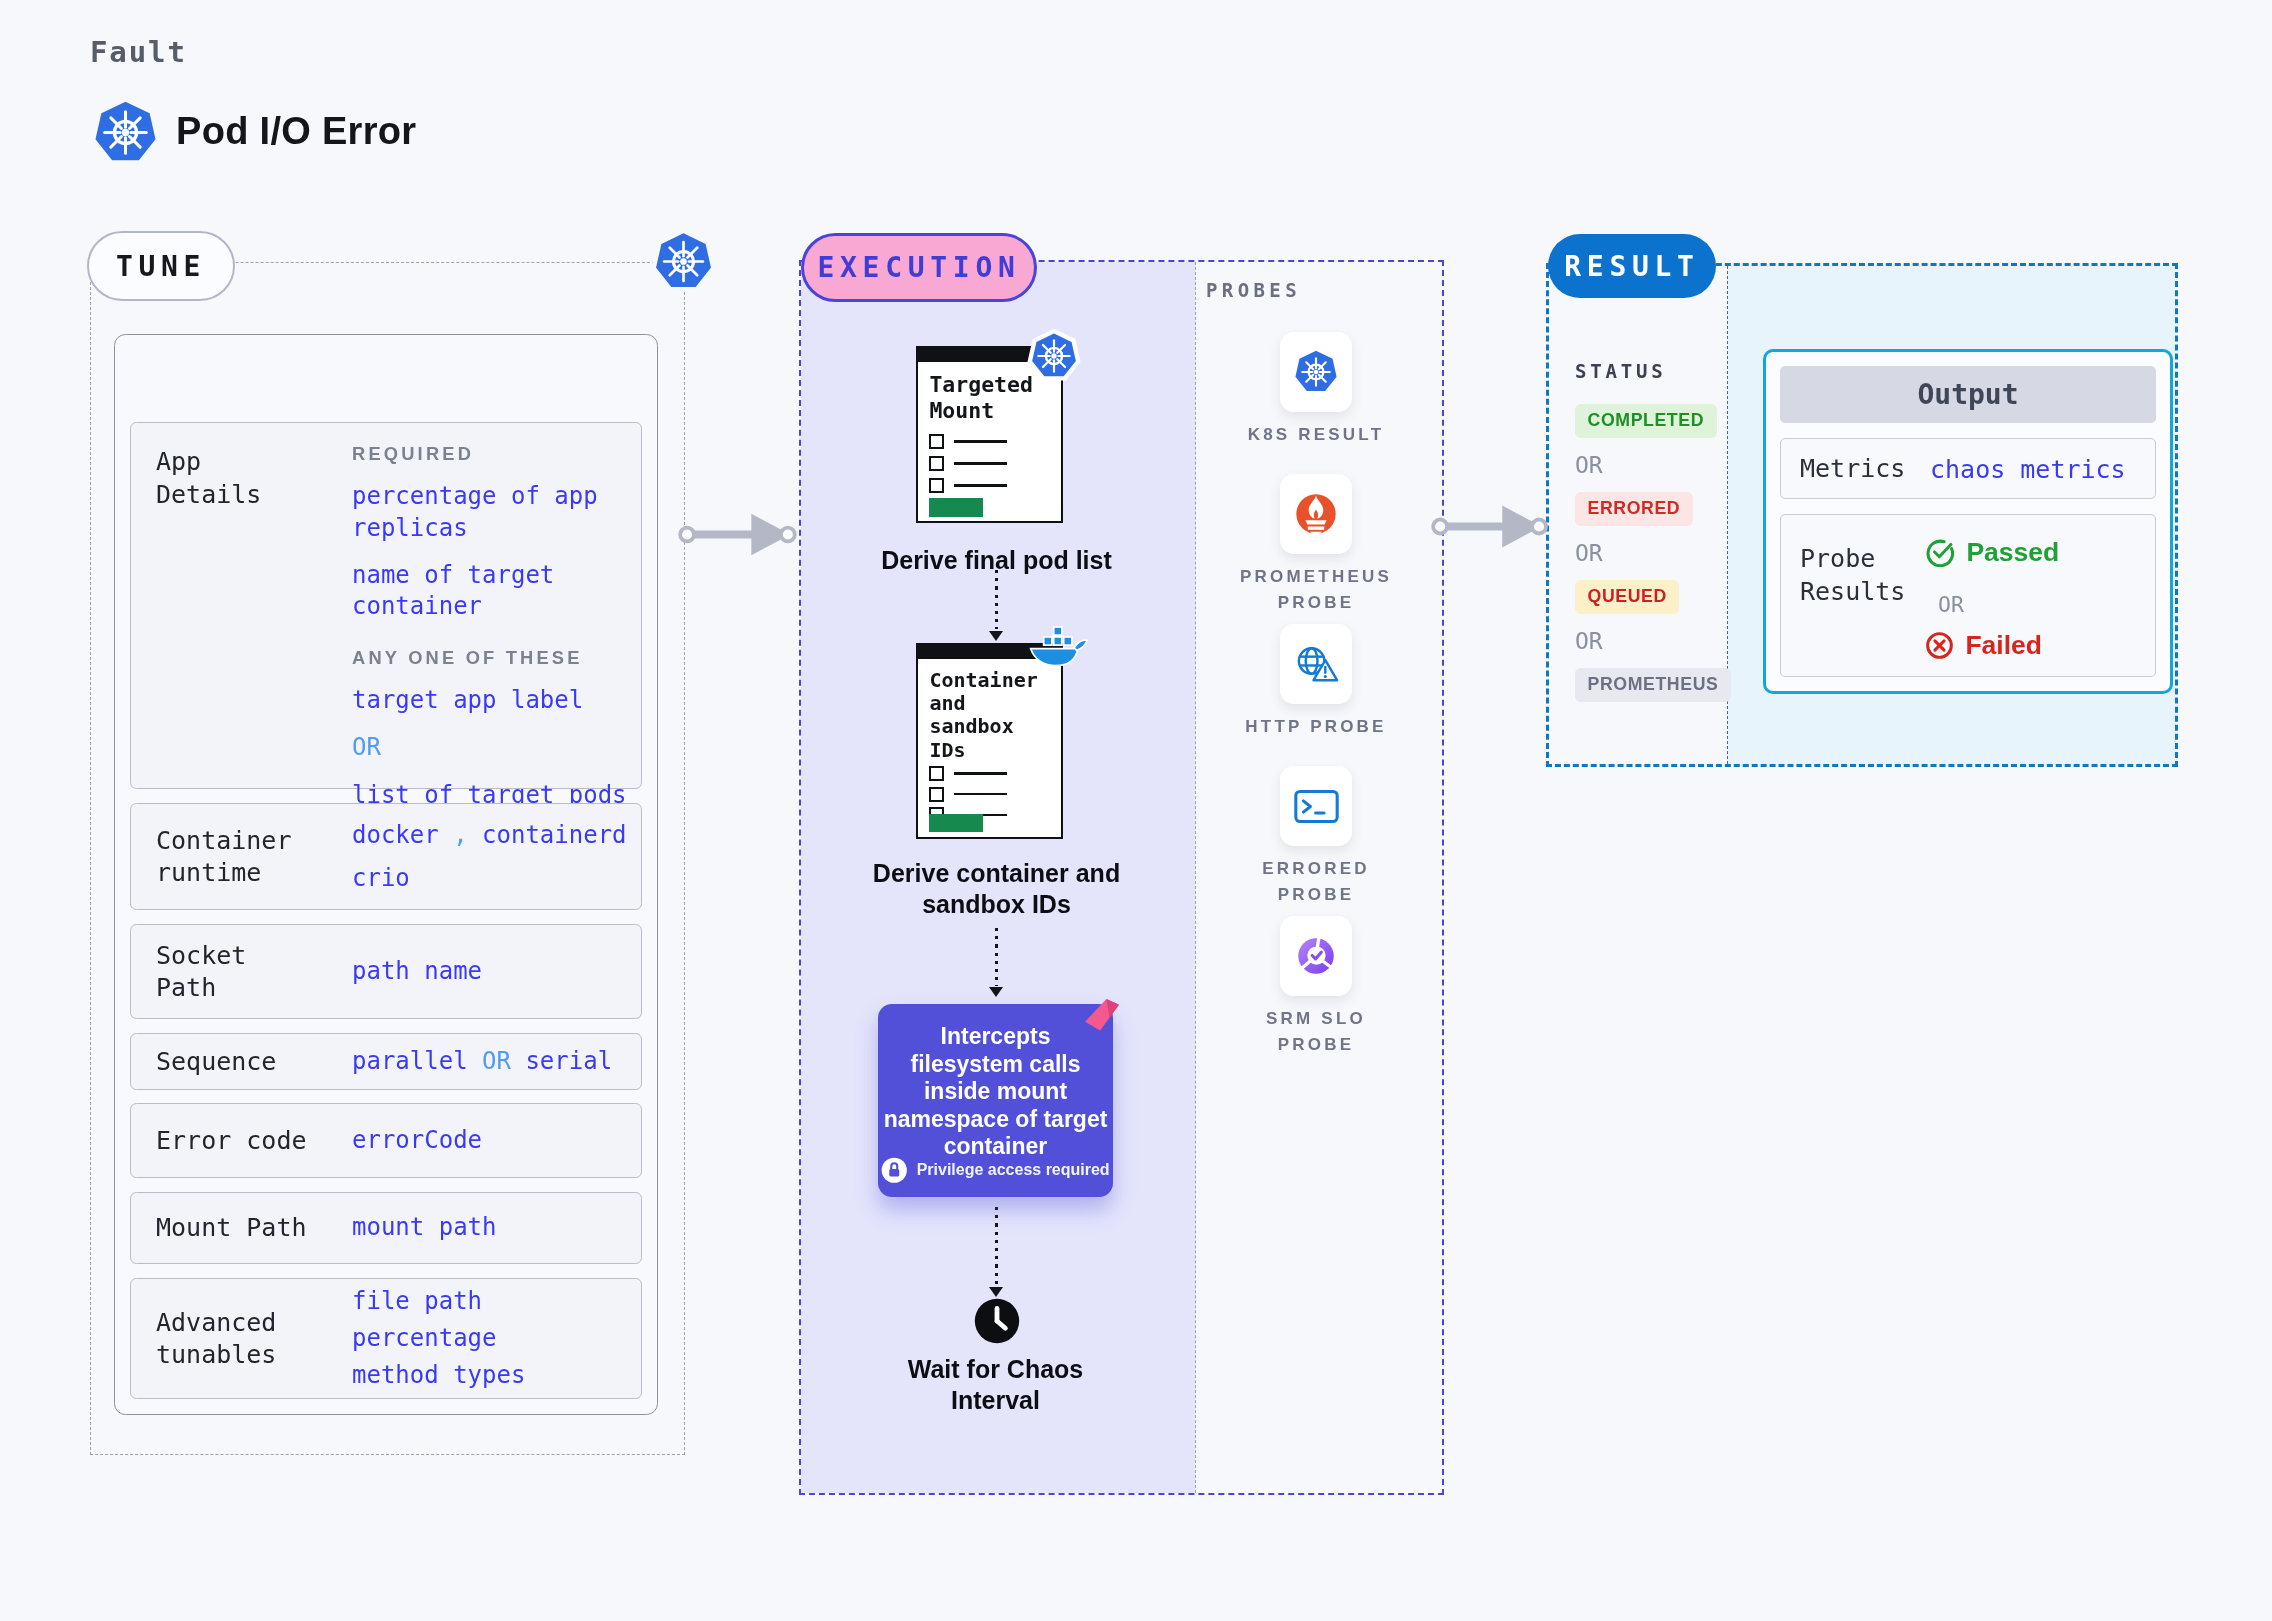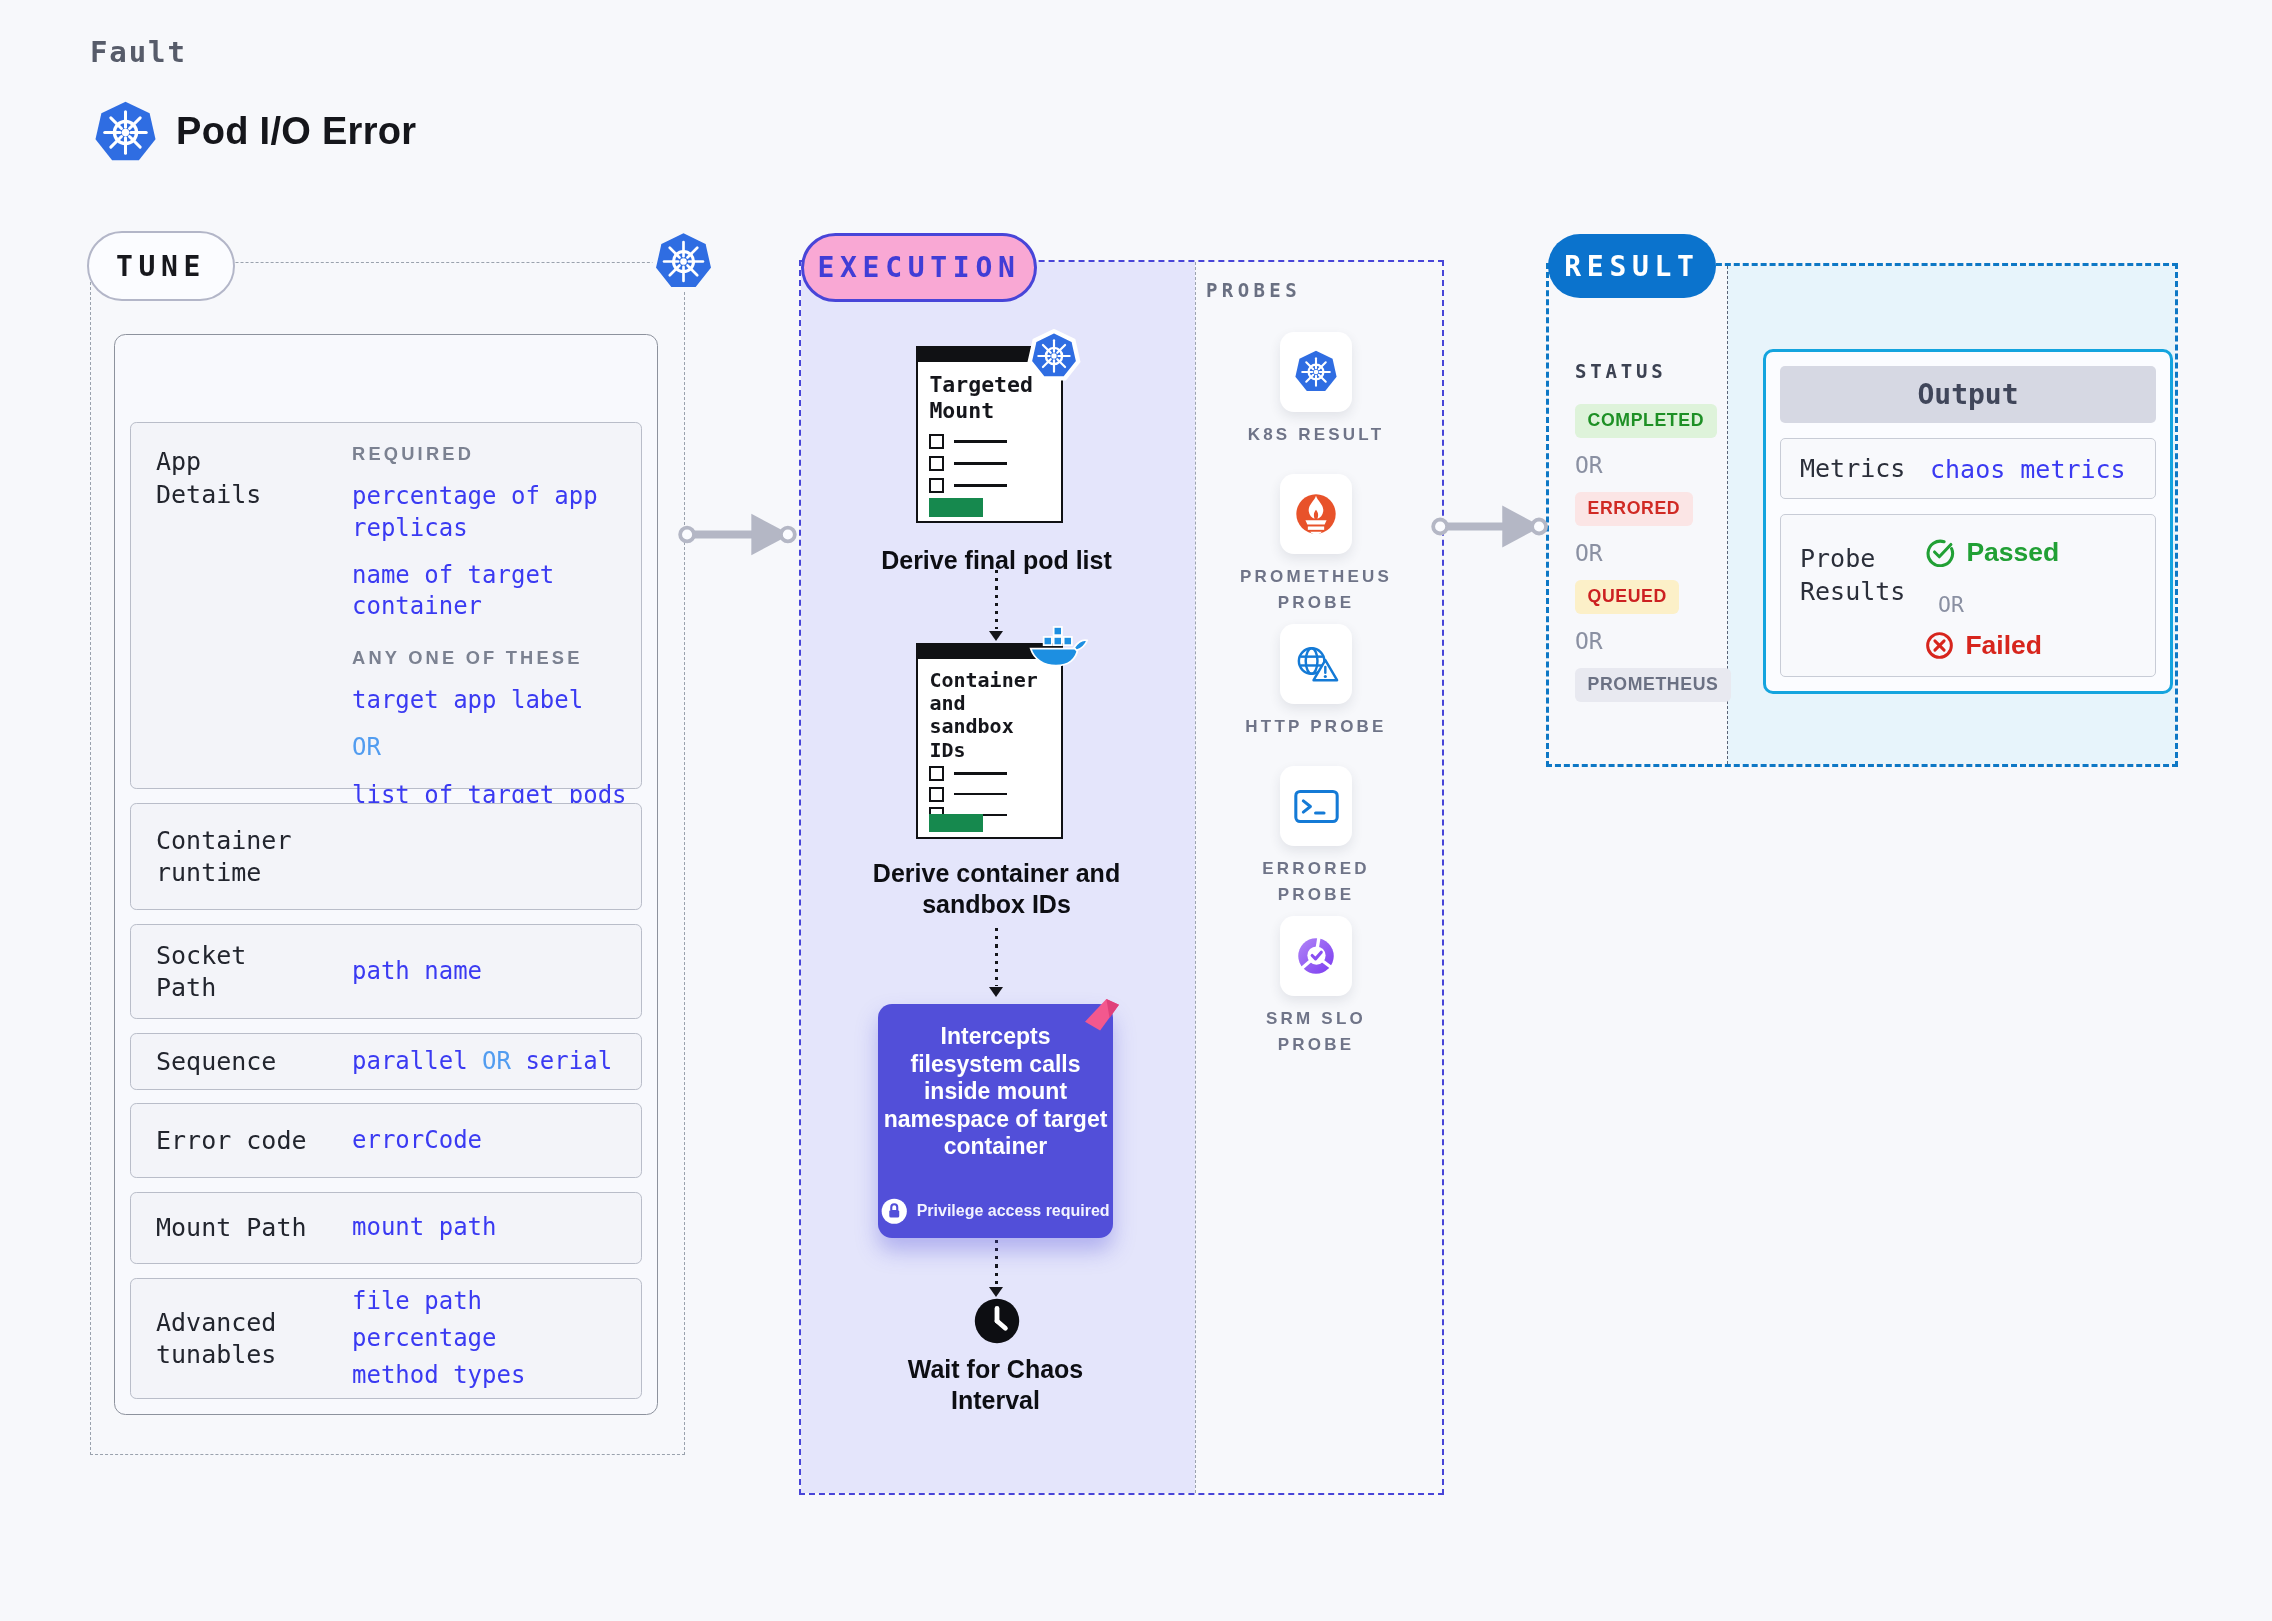--- a/index.html
+++ b/index.html
@@ -48,21 +48,21 @@
   .clip-title{position:absolute;left:11.4px;top:24px;font-weight:bold;font-size:21.5px;line-height:1.22;color:#15161b;}
   .clip-list{position:absolute;left:11.4px;display:flex;flex-direction:column;gap:7px;}
   .cb-row{display:flex;align-items:center;gap:10px;}
   .cb{width:15px;height:15px;border:2.5px solid #101114;box-sizing:border-box;}
   .cb-line{width:53px;height:2.5px;background:#101114;}
   .clip-green{position:absolute;left:11.4px;width:54px;height:19px;background:#16894e;}
   .clip-badge{position:absolute;z-index:4;}
   .flow-caption{font-size:25px;font-weight:bold;color:#0d0e13;text-align:center;line-height:1.22;z-index:3;}
   .connector{width:2.5px;background-image:repeating-linear-gradient(to bottom,#14151a 0 3.2px,rgba(0,0,0,0) 3.2px 8.2px);z-index:2;}
   .connector-head{width:0;height:0;border-left:7px solid transparent;border-right:7px solid transparent;border-top:10.7px solid #14151a;z-index:2;}
-  .purple-box{left:878px;top:1004px;width:235px;height:234px;background:#524fd9;border-radius:14px;
+  .purple-box{left:878px;top:1004px;width:235px;height:193px;background:#524fd9;border-radius:14px;
               box-shadow:0 12.6px 21.5px rgba(82,79,217,.35);z-index:3;}
   .purple-text{position:absolute;left:0;right:0;top:19px;text-align:center;color:#ffffff;font-weight:bold;font-size:23px;line-height:1.2;}
   .priv-row{position:absolute;left:0;right:0;bottom:14px;display:flex;align-items:center;justify-content:center;gap:8.8px;}
   .priv-text{color:#f2f3ff;font-size:16px;font-weight:bold;}
   .ribbon{position:absolute;top:-10px;right:-11.4px;width:44px;height:44px;}
   .clock-icon{left:973px;top:1297px;width:48px;height:48px;z-index:3;}
 
   
   .probes-label{left:1206px;top:279px;font-size:19px;font-weight:bold;letter-spacing:4.4px;color:#6a7082;}
   .probe-card{left:1280px;width:72px;height:80px;background:#ffffff;border-radius:14px;
@@ -148,20 +148,24 @@
         <div class="v-blue mono">name of target container</div>
         <div class="v-caption" style="margin-top:7.6px;">ANY ONE OF THESE</div>
         <div class="v-blue mono">target app label</div>
         <div class="v-blue v-light mono">OR</div>
         <div class="v-blue mono">list of target pods</div>
       </div>
     </div>
 
     <div class="abs ui-row" style="top:468px;height:107px;">
       <div class="row-label mono">Container runtime</div>
+      <div class="row-values">
+        <div class="v-blue mono nowrap"><span>docker</span> <span class="v-light">,</span> <span>containerd</span></div>
+        <div class="v-blue mono">crio</div>
+      </div>
     </div>
 
     <div class="abs ui-row" style="top:589px;height:95px;">
       <div class="row-label mono">Socket Path</div>
       <div class="row-values">
           <div class="v-blue mono">path name</div>
         </div>
     </div>
 
     <div class="abs ui-row" style="top:698px;height:57px;">

